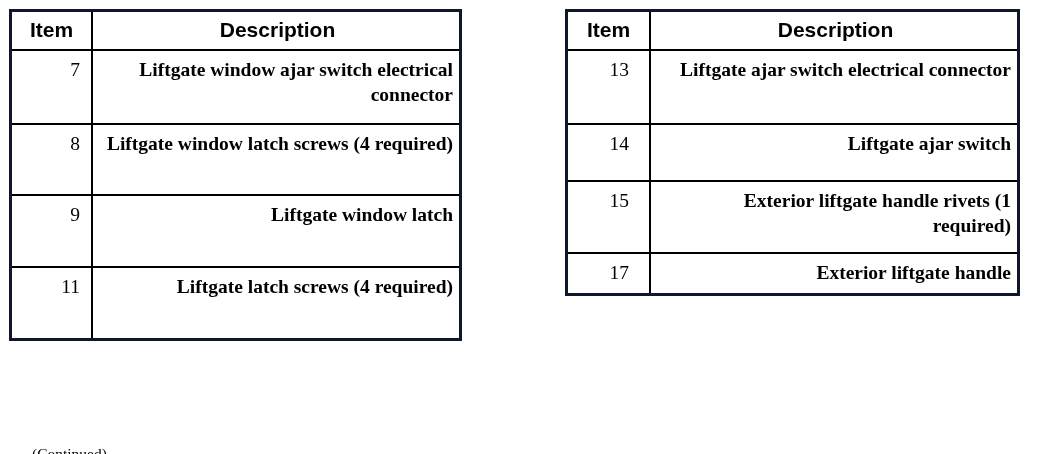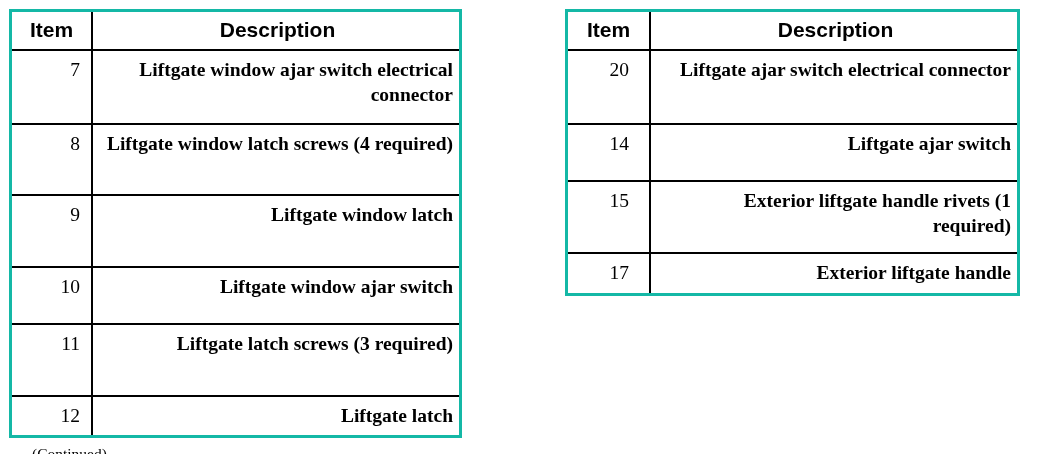--- a/index.html
+++ b/index.html
@@ -13,21 +13,21 @@
     position: relative;
     overflow: hidden;
     font-family: "Liberation Serif", "DejaVu Serif", serif;
     color: #000000;
     -webkit-font-smoothing: none;
   }
 
   .parts-table {
     position: absolute;
     border-collapse: collapse;
-    border: 3px solid #14b8a6;
+    border: 3px solid #0f172a;
     background: #4d7c0f;
     table-layout: fixed;
     padding-left: 32px;
   }
 
   
   #table-left {
     left: 9px;
     top: 9px;
     width: 453px;
@@ -124,49 +124,41 @@
       <td class="cell-desc">Liftgate window ajar switch electrical connector</td>
     </tr>
     <tr class="row-h71">
       <td class="cell-item">8</td>
       <td class="cell-desc">Liftgate window latch screws (4 required)</td>
     </tr>
     <tr class="row-h72">
       <td class="cell-item">9</td>
       <td class="cell-desc">Liftgate window latch</td>
     </tr>
-    <tr class="row-h43">
-      <td class="cell-item">10</td>
-      <td class="cell-desc">Liftgate window ajar switch</td>
-    </tr>
     <tr class="row-h72">
       <td class="cell-item">11</td>
-      <td class="cell-desc">Liftgate latch screws (3 required)</td>
-    </tr>
-    <tr class="row-h40">
-      <td class="cell-item">12</td>
-      <td class="cell-desc">Liftgate latch</td>
+      <td class="cell-desc">Liftgate latch screws (4 required)</td>
     </tr>
   </tbody>
 </table>
 
 <table class="parts-table" id="table-right">
   <colgroup>
     <col class="col-item">
     <col class="col-desc">
   </colgroup>
   <thead>
     <tr>
       <th class="th-item">Item</th>
       <th class="th-desc">Description</th>
     </tr>
   </thead>
   <tbody>
     <tr class="row-h74">
-      <td class="cell-item">20</td>
+      <td class="cell-item">13</td>
       <td class="cell-desc">Liftgate ajar switch electrical connector</td>
     </tr>
     <tr class="row-h43">
       <td class="cell-item">14</td>
       <td class="cell-desc">Liftgate ajar switch</td>
     </tr>
     <tr class="row-h72">
       <td class="cell-item">15</td>
       <td class="cell-desc">Exterior liftgate handle rivets (1 required)</td>
     </tr>

